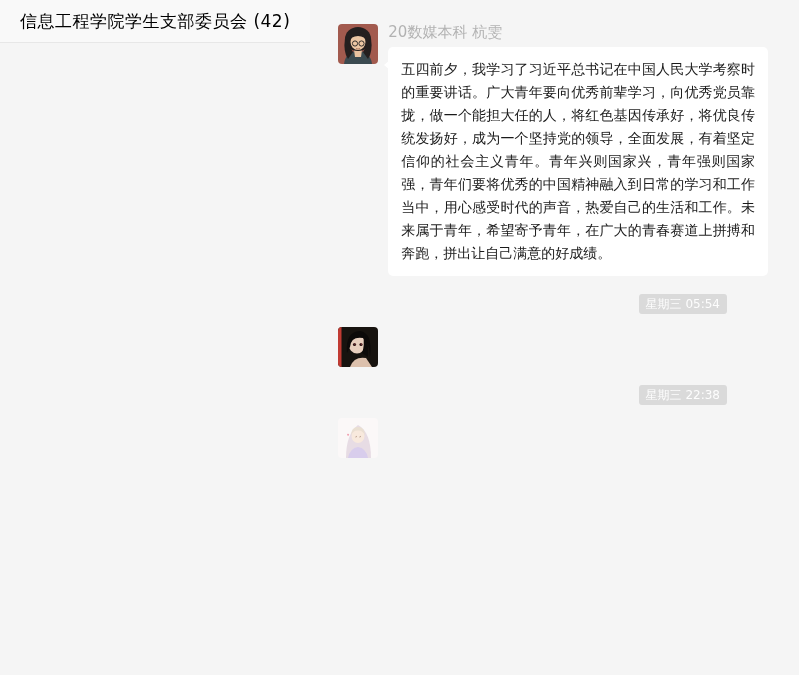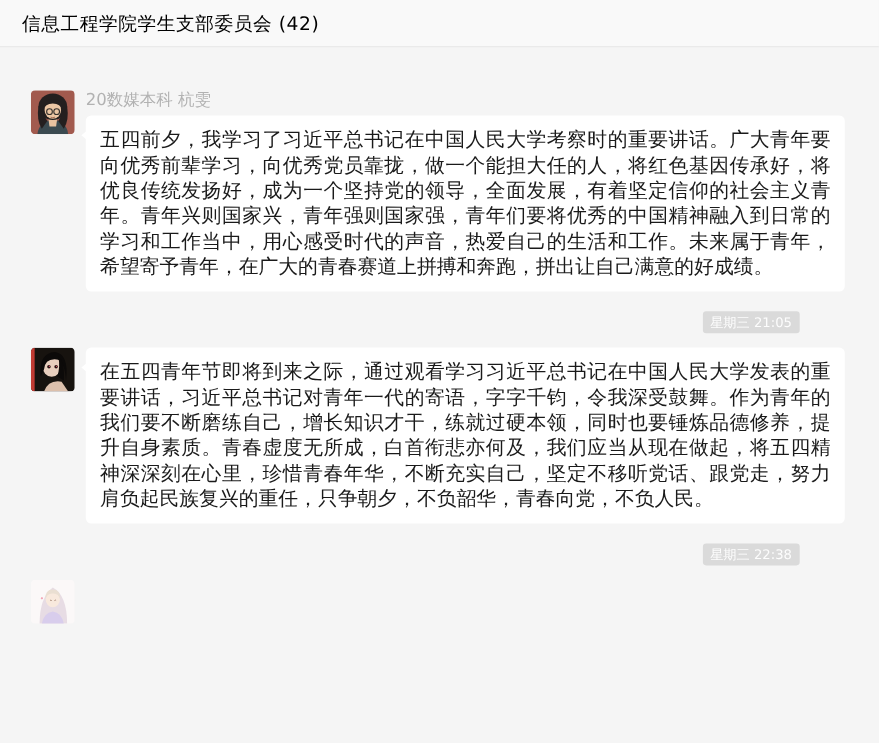--- a/index.html
+++ b/index.html
@@ -2,21 +2,21 @@
 <html><head>
 <meta charset="utf-8">
 <style>
   * { margin: 0; padding: 0; box-sizing: border-box; }
   html, body { width: 799px; height: 675px; overflow: hidden; }
   body {
     font-family: "DejaVu Sans", "Liberation Sans", sans-serif;
     background: #f5f5f5;
     color: #1a1a1a;
   }
-  .window { width: 799px; height: 675px; display: flex; flex-direction: column; gap: 15px; }
+  .window { width: 799px; height: 675px; display: flex; flex-direction: row; }
 
   
   .chat-header {
     height: 43px;
     background: #f9f9f9;
     border-bottom: 1px solid #e7e7e7;
     display: flex;
     align-items: center;
     padding: 0 20px;
     flex-shrink: 0;
@@ -56,21 +56,21 @@
     font-size: 15px;
     line-height: 15px;
     color: #b2b2b2;
     margin: 1px 0 7px 0;
   }
   .bubble {
     position: relative;
     background: #ffffff;
     border-radius: 5px;
     padding: 11px 13px;
-    font-size: 18px;
+    font-size: 14px;
     line-height: 23px;
     color: #1a1a1a;
     text-align: justify;
   }
   .bubble::before {
     content: "";
     position: absolute;
     left: -9px;
     top: 13px;
     border: 5px solid transparent;
@@ -119,42 +119,39 @@
         </svg>
       </div>
       <div class="msg-body">
         <div class="sender-name">20数媒本科 杭雯</div>
         <div class="bubble">
           <span>五四前夕，我学习了习近平总书记在中国人民大学考察时的重要讲话。广大青年要向优秀前辈学习，向优秀党员靠拢，做一个能担大任的人，将红色基因传承好，将优良传统发扬好，成为一个坚持党的领导，全面发展，有着坚定信仰的社会主义青年。青年兴则国家兴，青年强则国家强，青年们要将优秀的中国精神融入到日常的学习和工作当中，用心感受时代的声音，热爱自己的生活和工作。未来属于青年，希望寄予青年，在广大的青春赛道上拼搏和奔跑，拼出让自己满意的好成绩。</span>
         </div>
       </div>
     </div>
     <div class="time-row">
-      <span class="time-badge">星期三 21:05</span>
+      <span class="time-badge">星期三 05:54</span>
     </div>
 
     <div class="msg-group">
       <div class="avatar" title="anime-girl-black-hair-dark-background-red-stripe">
         <svg viewBox="0 0 40 40" xmlns="http://www.w3.org/2000/svg">
           <rect width="40" height="40" fill="#17130f"></rect>
           <rect width="3.5" height="40" fill="#c13b33"></rect>
           <path d="M12 40 Q16 29 28 31 L34 40 Z" fill="#dcc0ac"></path>
           <ellipse cx="19" cy="17" rx="8.5" ry="9.5" fill="#e8cfbe"></ellipse>
           <path d="M9 26 Q7 5 22 4 Q35 6 32 30 Q31 14 25 11 Q13 9 12 20 Q10 24 9 26 Z" fill="#0c0a09"></path>
           <path d="M25 8 Q31 12 30 30 L24 26 Q27 18 25 8 Z" fill="#0c0a09"></path>
           <circle cx="16.5" cy="17.5" r="1.6" fill="#2a1313"></circle>
           <circle cx="23" cy="17.5" r="1.6" fill="#2a1313"></circle>
           <circle cx="16.9" cy="17.1" r="0.5" fill="#d95a6a"></circle>
           <circle cx="23.4" cy="17.1" r="0.5" fill="#d95a6a"></circle>
         </svg>
       </div>
       <div class="msg-body">
-        <div class="bubble">
-          <span>在五四青年节即将到来之际，通过观看学习习近平总书记在中国人民大学发表的重要讲话，习近平总书记对青年一代的寄语，字字千钧，令我深受鼓舞。作为青年的我们要不断磨练自己，增长知识才干，练就过硬本领，同时也要锤炼品德修养，提升自身素质。青春虚度无所成，白首衔悲亦何及，我们应当从现在做起，将五四精神深深刻在心里，珍惜青春年华，不断充实自己，坚定不移听党话、跟党走，努力肩负起民族复兴的重任，只争朝夕，不负韶华，青春向党，不负人民。</span>
-        </div>
       </div>
     </div>
     <div class="time-row">
       <span class="time-badge">星期三 22:38</span>
     </div>
 
     <div class="msg-group">
       <div class="avatar" title="anime-girl-light-hair-pastel-background-pink-heart">
         <svg viewBox="0 0 40 40" xmlns="http://www.w3.org/2000/svg">
           <rect width="40" height="40" fill="#fbf8f8"></rect>

